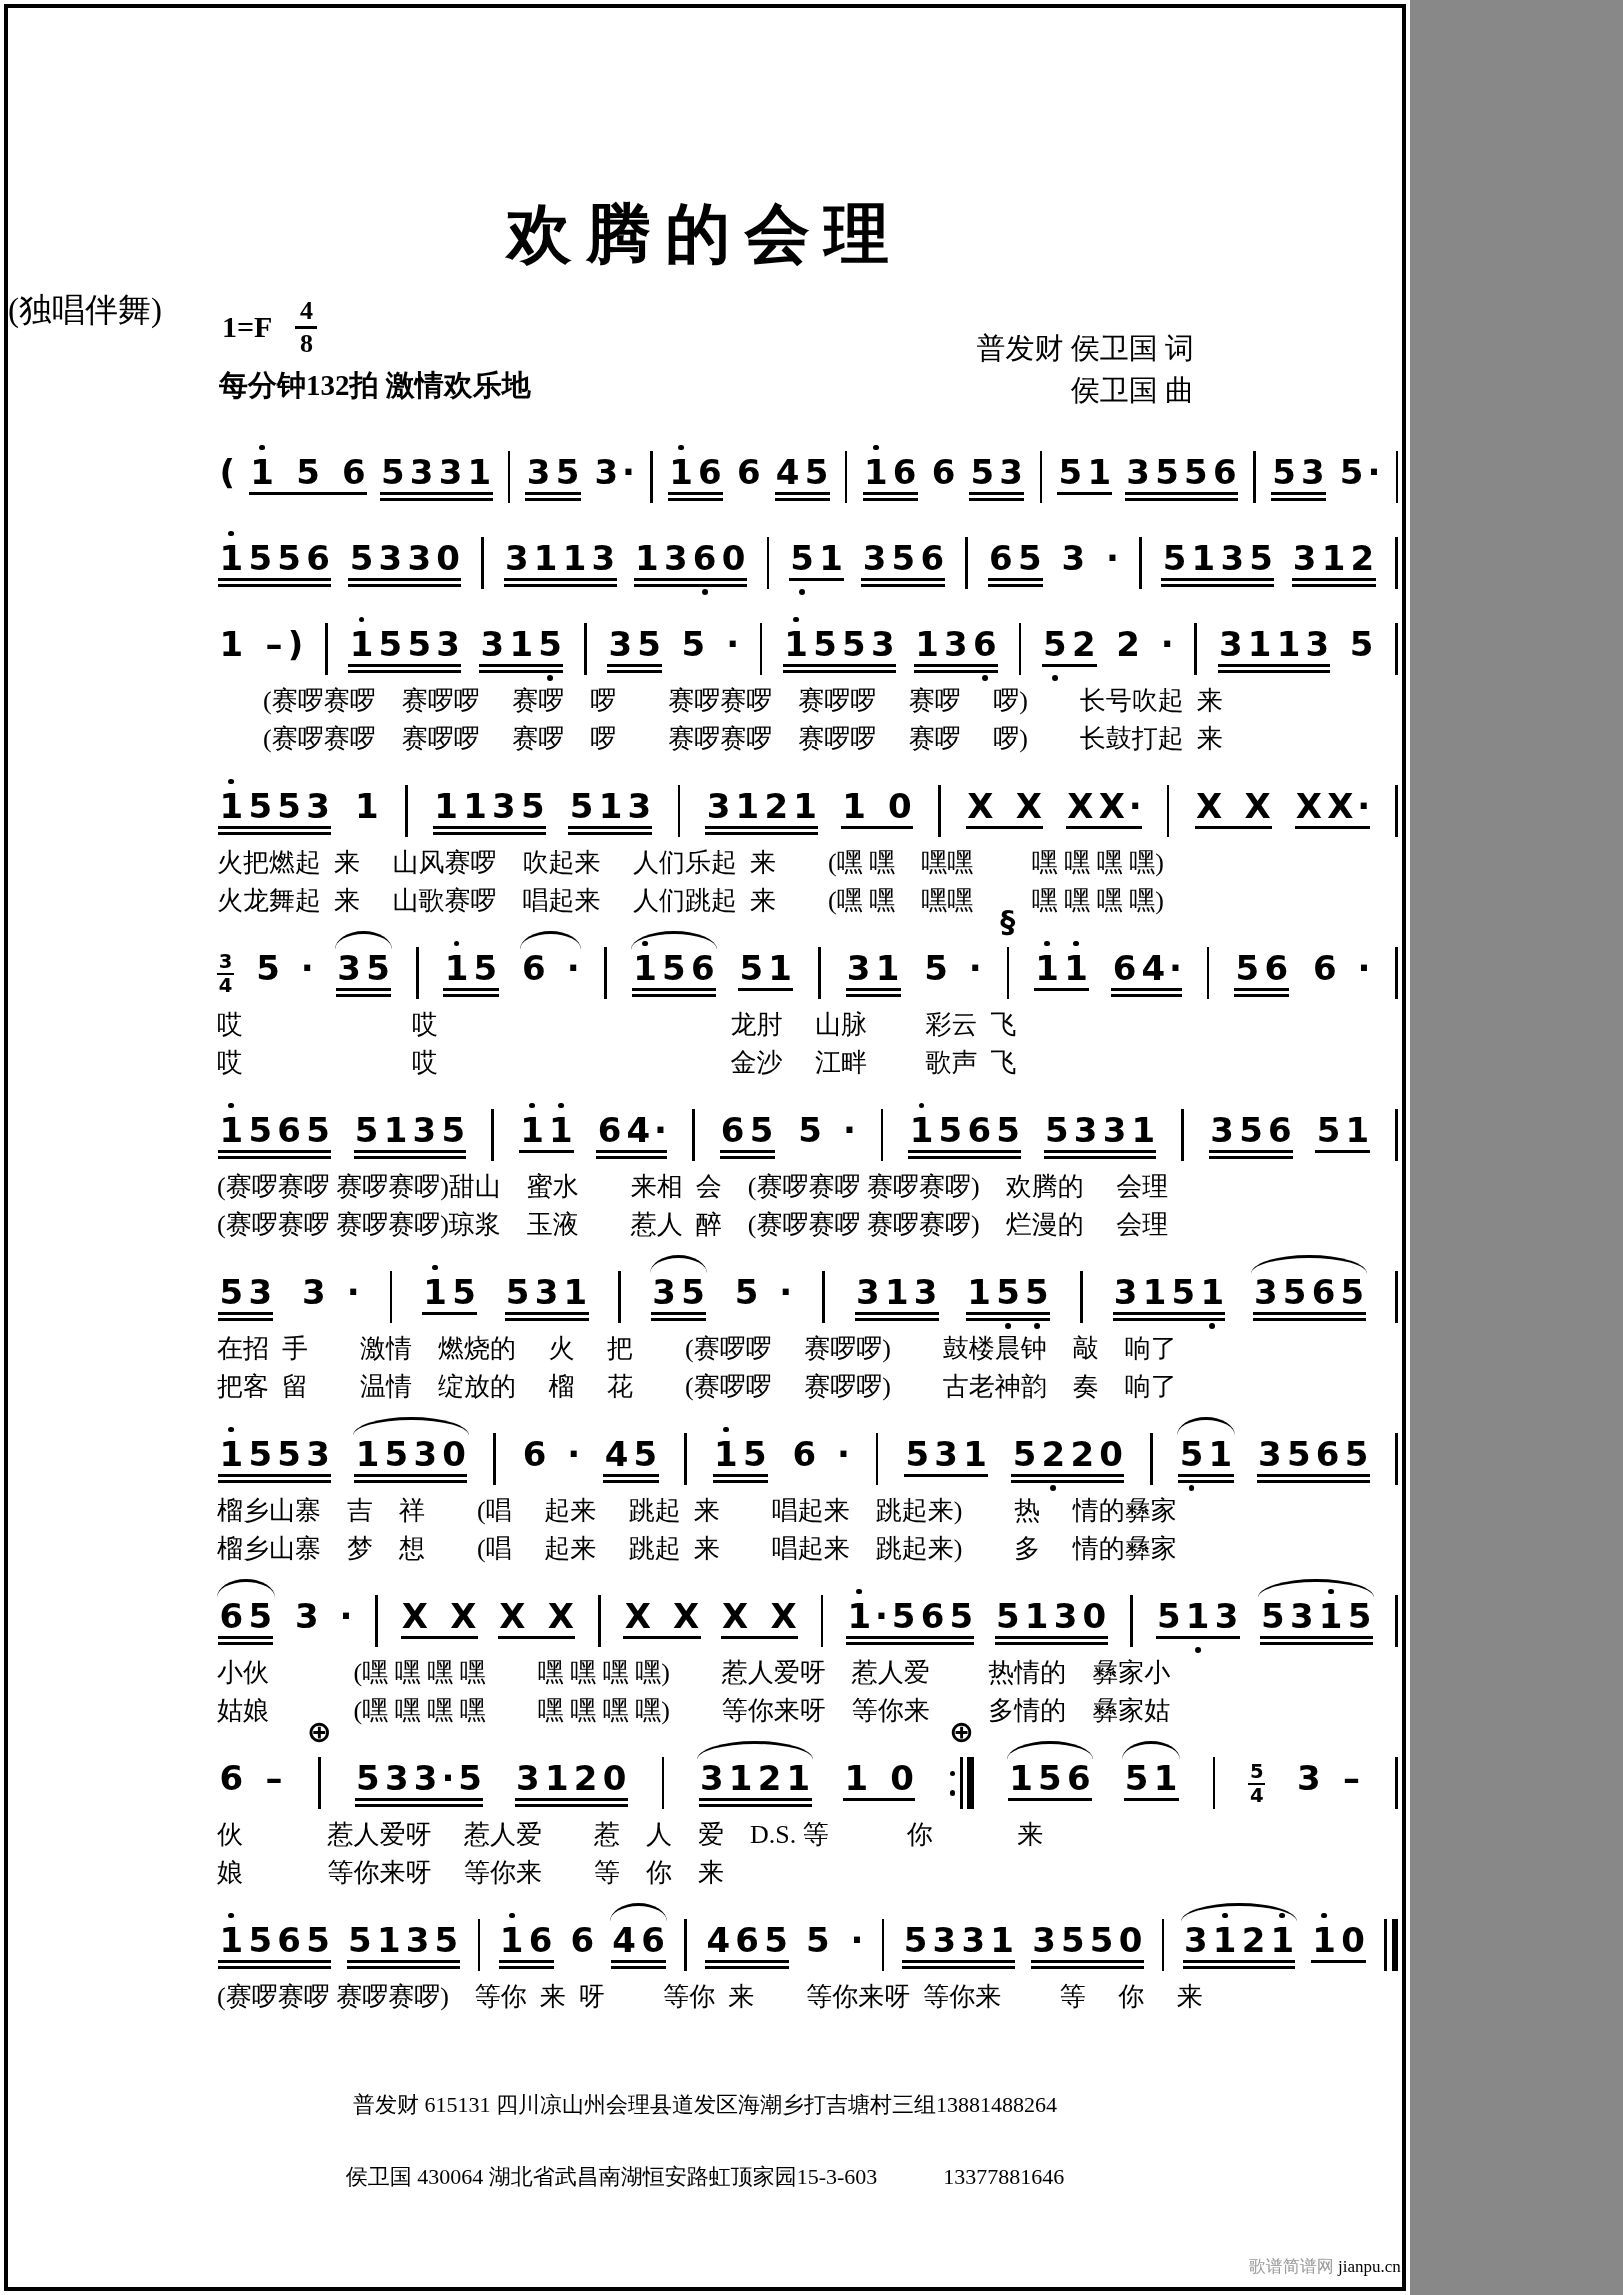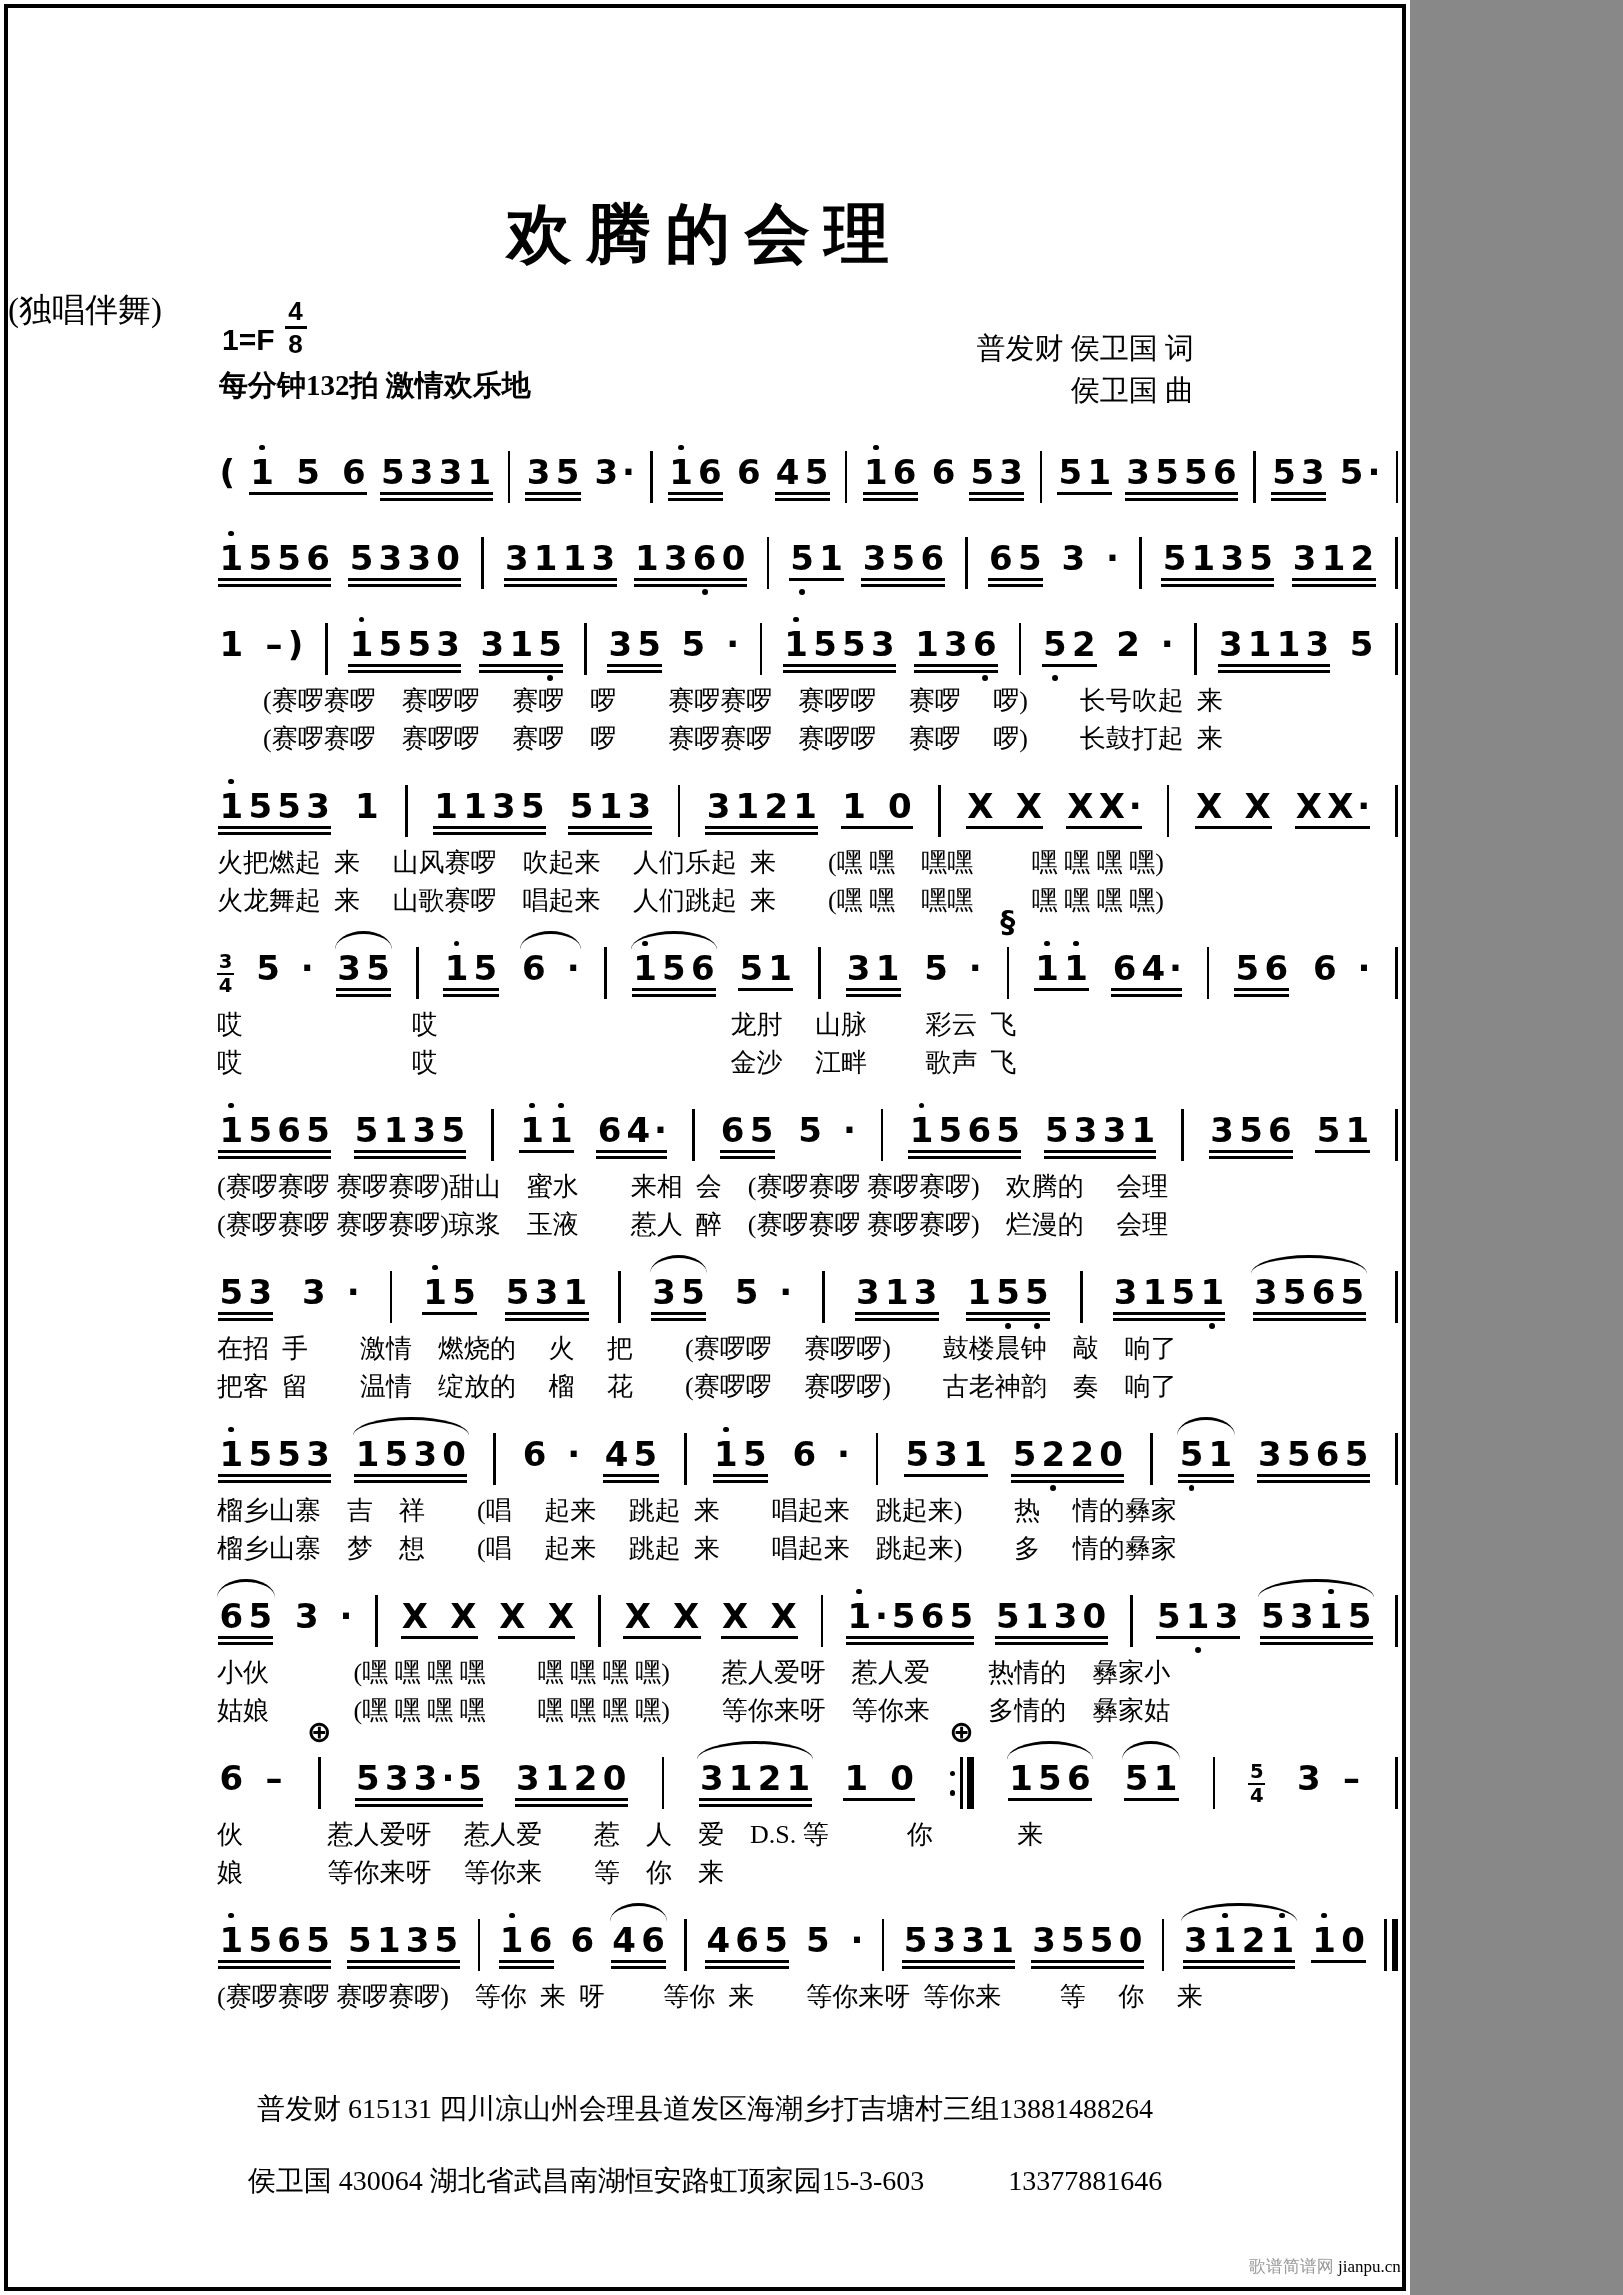--- a/index.html
+++ b/index.html
@@ -4,21 +4,21 @@
 <style>
   html,body{margin:0;padding:0;background:#888;}
   .page{position:relative;width:1410px;height:2295px;background:#fff;overflow:hidden;
         font-family:"Liberation Serif", serif;color:#000;}
   .frame{position:absolute;inset:3.9px;border:4.6px solid #000;pointer-events:none;}
   
   .title{position:absolute;top:190px;left:0;width:100%;text-align:center;
          font-size:65px;font-weight:700;letter-spacing:14.4px;}
   .subtitle{position:absolute;top:288px;left:0;width:100%;text-align:left;font-size:33px;padding-left:8px;}
   .keyblock{position:absolute;top:298px;left:222px;font-size:30px;font-weight:700;
-            font-family:Liberation Sans, sans-serif;display:flex;align-items:flex-end;gap:10px;}
+            font-family:Liberation Serif, serif;display:flex;align-items:center;gap:23px;}
   .meterfrac{display:inline-flex;flex-direction:column;align-items:center;line-height:1;font-size:26px;}
   .meterfrac i{display:block;width:22px;height:2.6px;background:#000;margin:2px 0;}
   .tempo{position:absolute;top:366px;left:219px;font-size:29px;font-weight:700;}
   .credits{position:absolute;top:327px;right:216px;text-align:right;font-size:29px;line-height:1.45;}
   
   .music{position:absolute;top:424px;left:217px;width:1185px;}
   .sys{display:flex;justify-content:space-between;align-items:flex-start;
        padding-top:31px;height:55px;font-family:"DejaVu Sans", sans-serif;}
   .grp{position:relative;display:inline-flex;font-weight:700;line-height:1;}
   .ch{position:relative;display:inline-block;font-size:34px;padding:0 2.6px;}
@@ -36,21 +36,21 @@
   .bl.thin{width:2.6px;} .bl.thick{width:6.5px;}
   .rd{display:inline-flex;flex-direction:column;justify-content:space-evenly;height:52px;}
   .rd::before,.rd::after{content:"";width:5.9px;height:5.9px;border-radius:50%;background:#000;}
   .above{position:absolute;top:-43px;left:50%;transform:translateX(-50%);
          font-style:normal;font-size:30px;font-weight:700;}
   .tsf{display:inline-flex;flex-direction:column;align-items:center;line-height:1;
        font-size:19.6px;font-weight:700;margin-top:1.3px;}
   .tsf .fb{display:block;width:17px;height:2px;background:#000;margin:1.3px 0;}
   .lyr{font-size:26px;height:38px;line-height:38px;white-space:pre;overflow:hidden;}
   
-  .footer{position:absolute;left:0;width:100%;text-align:center;font-size:28px;}
+  .footer{position:absolute;left:0;width:100%;text-align:center;font-size:22px;}
   .f1{top:2090px;} .f2{top:2162px;}
   .watermark{position:absolute;right:9.2px;bottom:17px;font-size:17px;color:#999;}
   .watermark b{font-weight:400;}
 </style>
 </head>
 <body>
 
 <div class="page">
   <div class="frame"></div>
 

